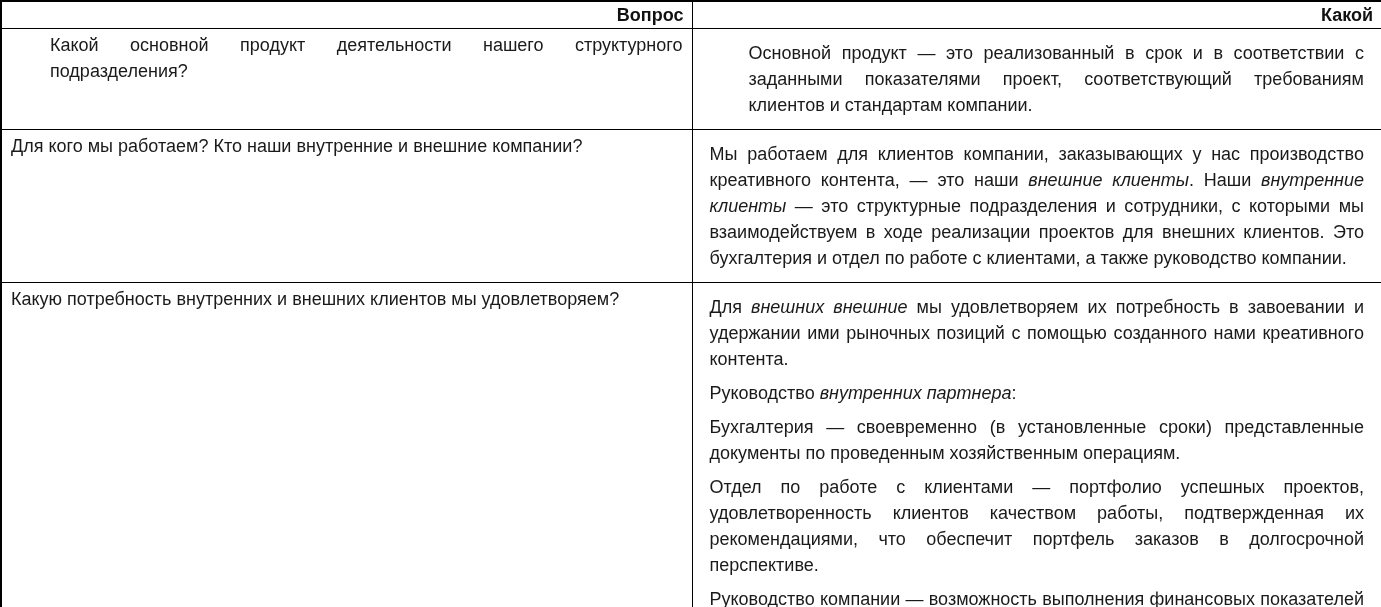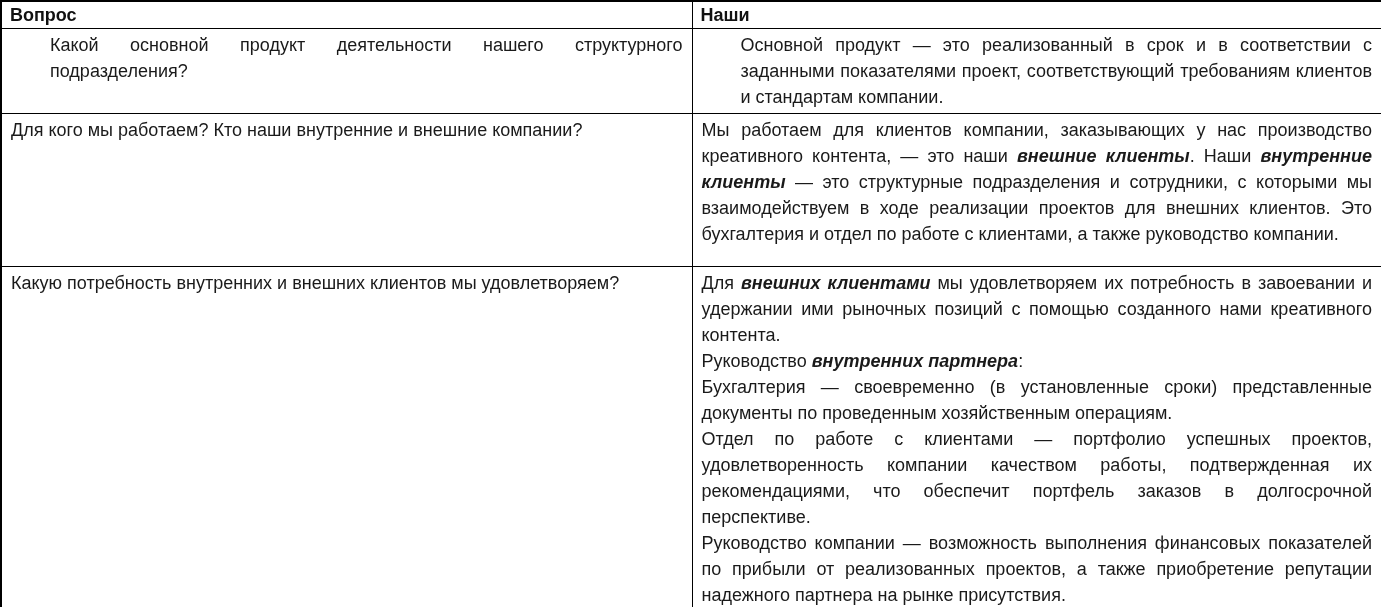--- a/index.html
+++ b/index.html
@@ -16,70 +16,70 @@
     color: #1a1a1a;
   }
   .doc-table th, .doc-table td {
     border: 1px solid #000;
     vertical-align: top;
     box-sizing: border-box;
   }
   .doc-table th {
     font-size: 18px;
     font-weight: bold;
-    text-align: left;
+    text-align: right;
     padding: 2px 8px;
     height: 25px;
     line-height: 22px;
     color: #111;
   }
   .doc-table td {
     font-size: 18px;
     line-height: 26px;
     padding: 3px 9px;
     text-align: justify;
   }
   .col-question { width: 691px; }
   .col-answer   { width: 690px; }
   .row-1 td { height: 79px; padding-left: 48px; }
   .row-2 td { height: 153px; }
   .row-3 td { height: 342px; }
-  .answer-cell p { margin: 0; }
+  .answer-cell p { margin: 8px; }
   .bi {
-    font-weight: bold;
+    font-weight: normal;
     font-style: italic;
   }
 </style>
 </head>
 <body>
 
 <table class="doc-table">
   <thead>
     <tr>
       <th class="col-question">Вопрос</th>
-      <th class="col-answer">Наши</th>
+      <th class="col-answer">Какой</th>
     </tr>
   </thead>
   <tbody>
     <tr class="row-1">
       <td class="question-cell">Какой основной продукт деятельности нашего структурного подразделения?</td>
       <td class="answer-cell">
           <p><span>Основной продукт — это реализованный в срок и в соответствии с заданными показателями проект, соответствующий требованиям клиентов и стандартам компании.</span></p>
         </td>
     </tr>
     <tr class="row-2">
       <td class="question-cell">Для кого мы работаем? Кто наши внутренние и внешние компании?</td>
       <td class="answer-cell">
           <p><span>Мы работаем для клиентов компании, заказывающих у нас производство креативного контента, — это наши </span><span class="bi">внешние клиенты</span><span>. Наши </span><span class="bi">внутренние клиенты</span><span> — это структурные подразделения и сотрудники, с которыми мы взаимодействуем в ходе реализации проектов для внешних клиентов. Это бухгалтерия и отдел по работе с клиентами, а также руководство компании.</span></p>
         </td>
     </tr>
     <tr class="row-3">
       <td class="question-cell">Какую потребность внутренних и внешних клиентов мы удовлетворяем?</td>
       <td class="answer-cell">
-          <p><span>Для </span><span class="bi">внешних клиентами</span><span> мы удовлетворяем их потребность в завоевании и удержании ими рыночных позиций с помощью созданного нами креативного контента.</span></p>
+          <p><span>Для </span><span class="bi">внешних внешние</span><span> мы удовлетворяем их потребность в завоевании и удержании ими рыночных позиций с помощью созданного нами креативного контента.</span></p>
           <p><span>Руководство </span><span class="bi">внутренних партнера</span><span>:</span></p>
           <p><span>Бухгалтерия — своевременно (в установленные сроки) представленные документы по проведенным хозяйственным операциям.</span></p>
-          <p><span>Отдел по работе с клиентами — портфолио успешных проектов, удовлетворенность компании качеством работы, подтвержденная их рекомендациями, что обеспечит портфель заказов в долгосрочной перспективе.</span></p>
+          <p><span>Отдел по работе с клиентами — портфолио успешных проектов, удовлетворенность клиентов качеством работы, подтвержденная их рекомендациями, что обеспечит портфель заказов в долгосрочной перспективе.</span></p>
           <p><span>Руководство компании — возможность выполнения финансовых показателей по прибыли от реализованных проектов, а также приобретение репутации надежного партнера на рынке присутствия.</span></p>
         </td>
     </tr>
   </tbody>
 </table>
 
 </body></html>

